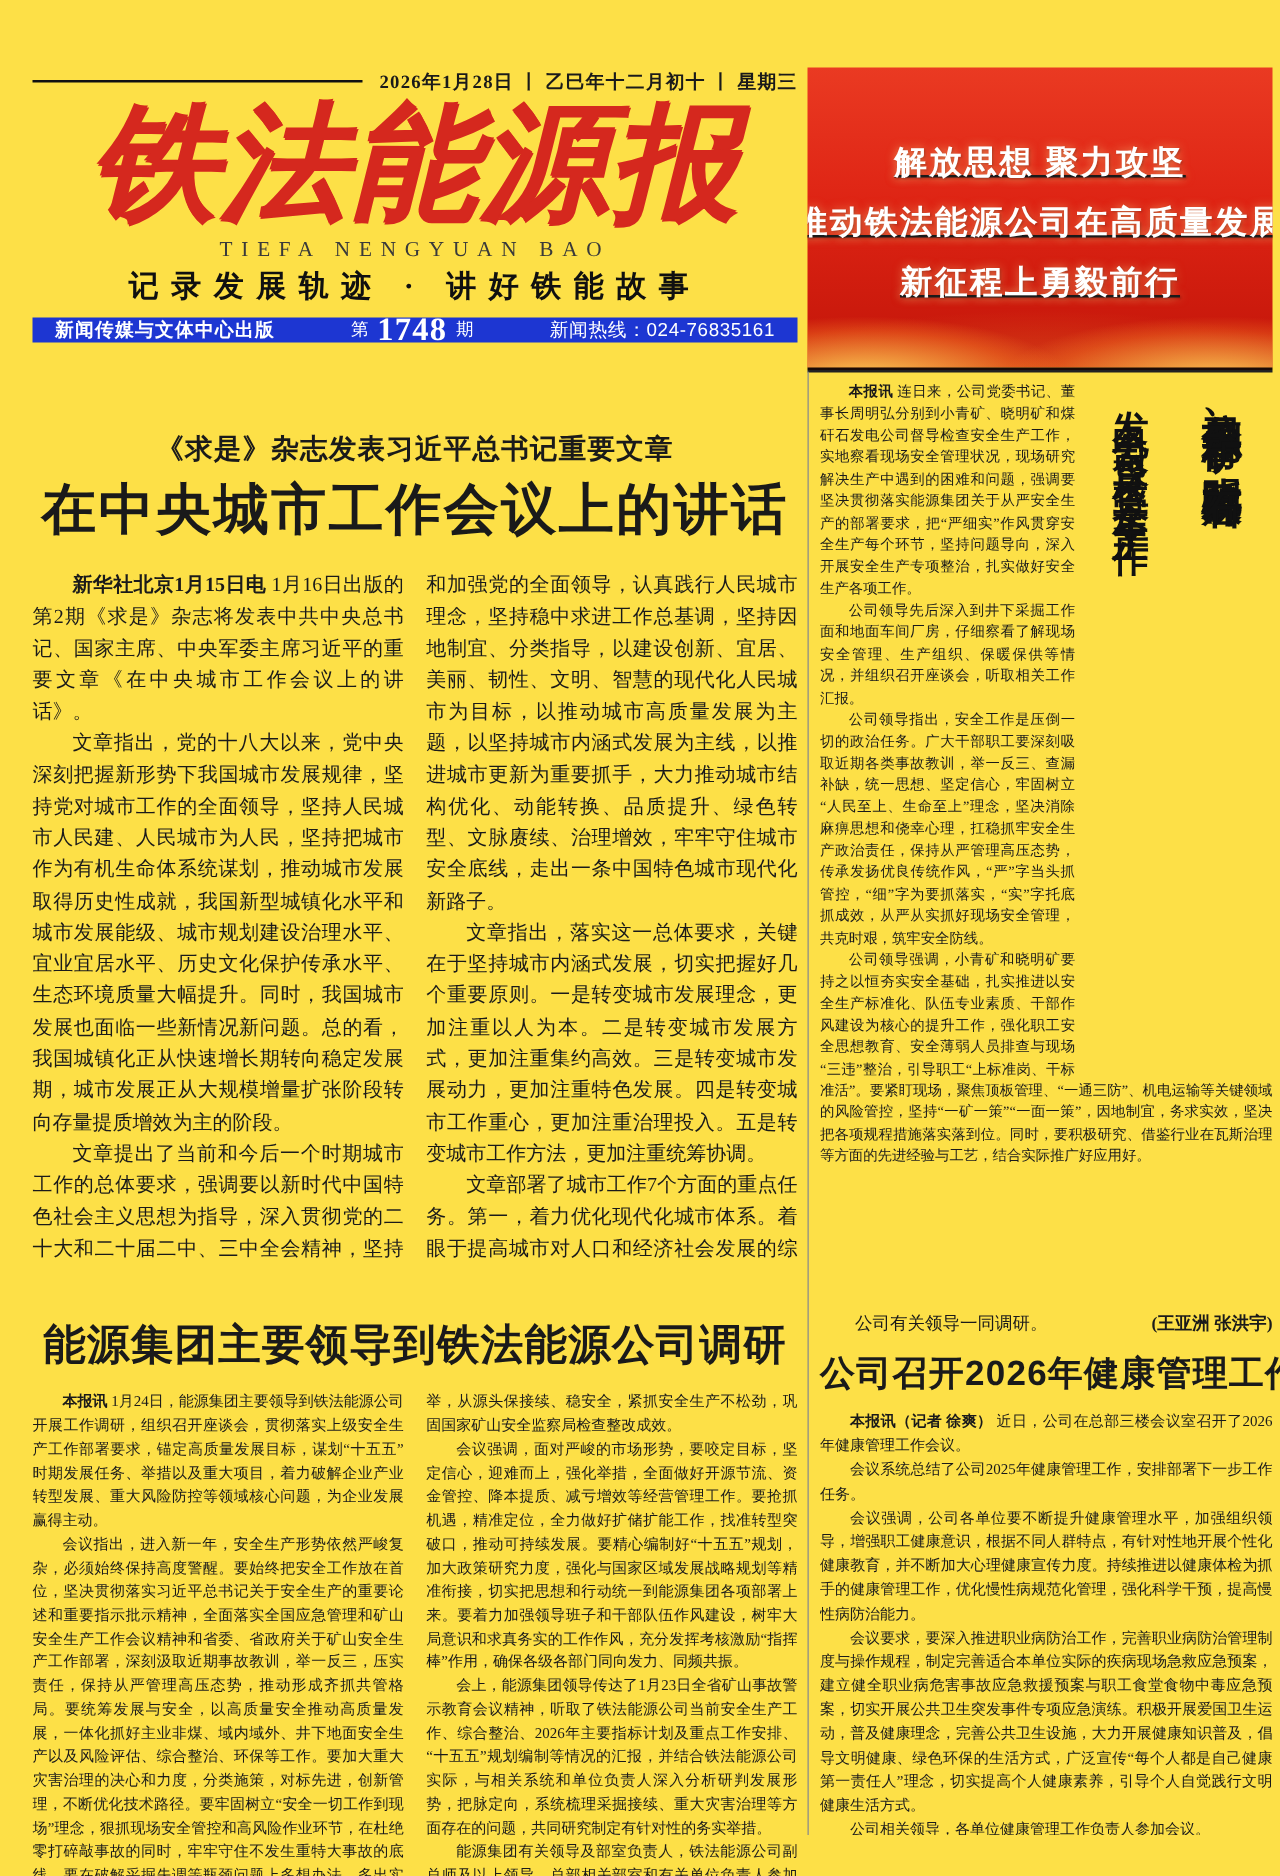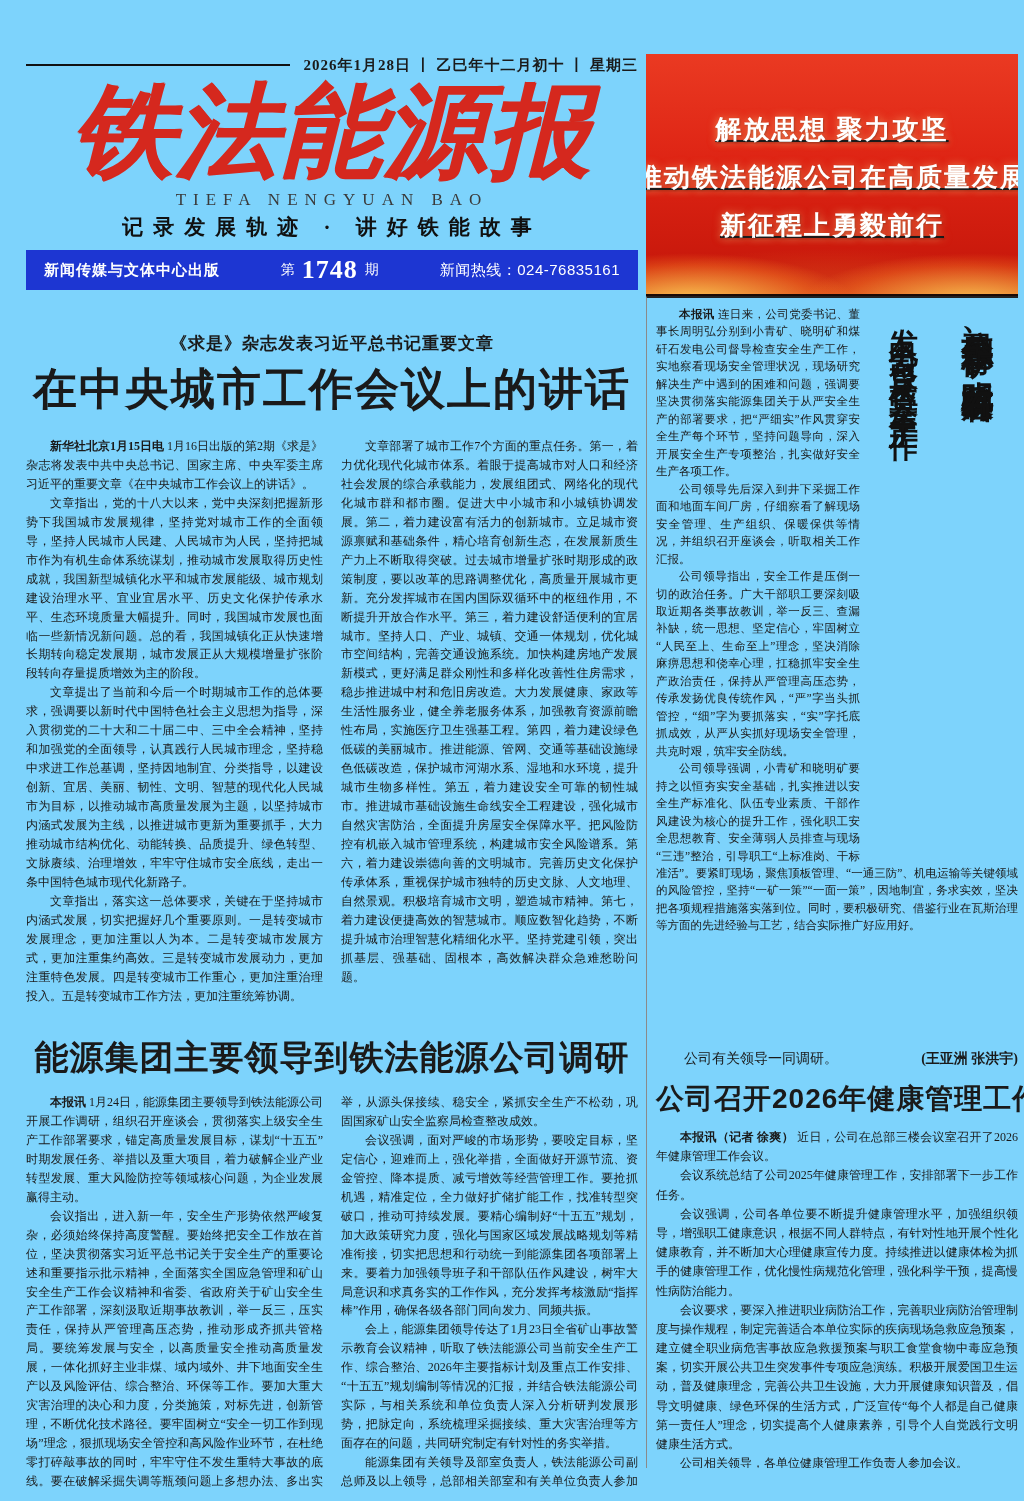--- a/index.html
+++ b/index.html
@@ -1,31 +1,31 @@
 <!DOCTYPE html>
 <html lang="zh" style="--masthead-red: #d5281e; --bar-blue: #1d36d2;"><head>
 <meta charset="utf-8">
 <title>铁法能源报</title>
 <style>
   html,body{margin:0;padding:0;background:#e8e8e8;}
-  .page{width:1024px;height:1501px;margin:0 auto;background:#7dd3fc;overflow:hidden;
+  .page{width:1024px;height:1501px;margin:0 auto;background:#fde047;overflow:hidden;
         font-family:"Liberation Serif", serif;color:#1a1a1a;}
   .header-grid,.content-grid{display:grid;grid-template-columns:612px 372px;column-gap:8px;
         padding-left:26px;padding-right:6px;}
   
   .date-row{margin-top:54px;display:flex;align-items:center;height:22px;}
   .date-rule{flex:1;border-top:2px solid #111;margin-right:14px;}
   .date-text{font-size:15px;font-weight:bold;letter-spacing:1px;white-space:nowrap;}
   .masthead{text-align:center;}
   .masthead-title{font-size:102px;line-height:112px;font-weight:bold;font-style:italic;
         color:var(--masthead-red,#d5281e);letter-spacing:2px;white-space:nowrap;
         text-shadow:1px 1px 0 var(--masthead-red,#d5281e);}
   .masthead-pinyin{font-size:17px;letter-spacing:7px;color:#3a3a3a;margin-top:2px;font-family:"Liberation Serif",serif;}
-  .masthead-slogan{font-size:21px;font-weight:bold;letter-spacing:10px;margin-top:3px;color:#101010;}
-  .issue-bar{margin-top:9px;height:40px;background:var(--bar-blue,#1d36d2);color:#fff;
+  .masthead-slogan{font-size:24px;font-weight:bold;letter-spacing:10px;margin-top:3px;color:#101010;}
+  .issue-bar{margin-top:9px;height:20px;background:var(--bar-blue,#1d36d2);color:#fff;
         display:flex;align-items:center;justify-content:space-between;padding:0 18px;
         font-family:"Liberation Sans",sans-serif;}
   .issue-publisher{font-size:15px;font-weight:bold;letter-spacing:1px;}
   .issue-no{font-size:14px;display:flex;align-items:center;gap:7px;}
   .issue-no .num{font-size:26px;font-weight:bold;font-family:"Liberation Serif",serif;letter-spacing:1px;}
   .issue-hotline{font-size:15px;letter-spacing:.5px;}
   
   .banner{margin-top:54px;height:234px;position:relative;overflow:hidden;
         background:
           radial-gradient(ellipse 230px 70px at 12% 104%, rgba(255,214,90,.95), rgba(255,140,40,.35) 55%, rgba(255,140,40,0) 72%),
@@ -37,26 +37,26 @@
   .banner-line{color:#fff;font-weight:bold;font-family:"Liberation Sans",sans-serif;
         font-size:26px;letter-spacing:2px;white-space:nowrap;
         text-shadow:0 0 8px rgba(255,220,140,.55),1px 1px 2px rgba(120,10,0,.6);}
   
   .content-grid{align-items:start;}
   .col-left{padding-top:0;}
   .col-right{border-left:1px solid #8a8a8a;border-top:2px solid #222;padding-left:9px;}
   article{display:block;}
   p{margin:0;text-indent:2em;text-align:justify;}
   
-  .lead-kicker{margin-top:36px;text-align:center;font-size:17px;font-weight:bold;
+  .lead-kicker{margin-top:48px;text-align:center;font-size:22px;font-weight:bold;
         font-family:"Liberation Sans",sans-serif;letter-spacing:1px;}
   .lead-headline{margin-top:6px;text-align:center;font-size:44px;line-height:56px;font-weight:bold;
         font-family:"Liberation Sans",sans-serif;letter-spacing:2px;white-space:nowrap;}
   .lead-body{margin-top:20px;height:576px;overflow:hidden;column-count:2;column-gap:18px;
-        font-size:12px;line-height:1.58;}
+        font-size:16px;line-height:1.58;}
   
   .research-headline{margin-top:22px;text-align:center;font-size:34px;line-height:44px;font-weight:bold;
         font-family:"Liberation Sans",sans-serif;letter-spacing:1px;white-space:nowrap;}
   .research-body{margin-top:14px;height:400px;overflow:hidden;column-count:2;column-gap:18px;
         font-size:12px;line-height:1.58;}
   
   .insp-body{margin-top:8px;height:742px;overflow:hidden;font-size:11.5px;line-height:1.52;}
   .v-headline{float:right;height:545px;margin-left:8px;margin-right:2px;
         writing-mode:vertical-rl;font-weight:bold;font-family:"Liberation Sans",sans-serif;color:#111;}
   .vh-l1{font-size:32px;letter-spacing:2px;line-height:76px;}

